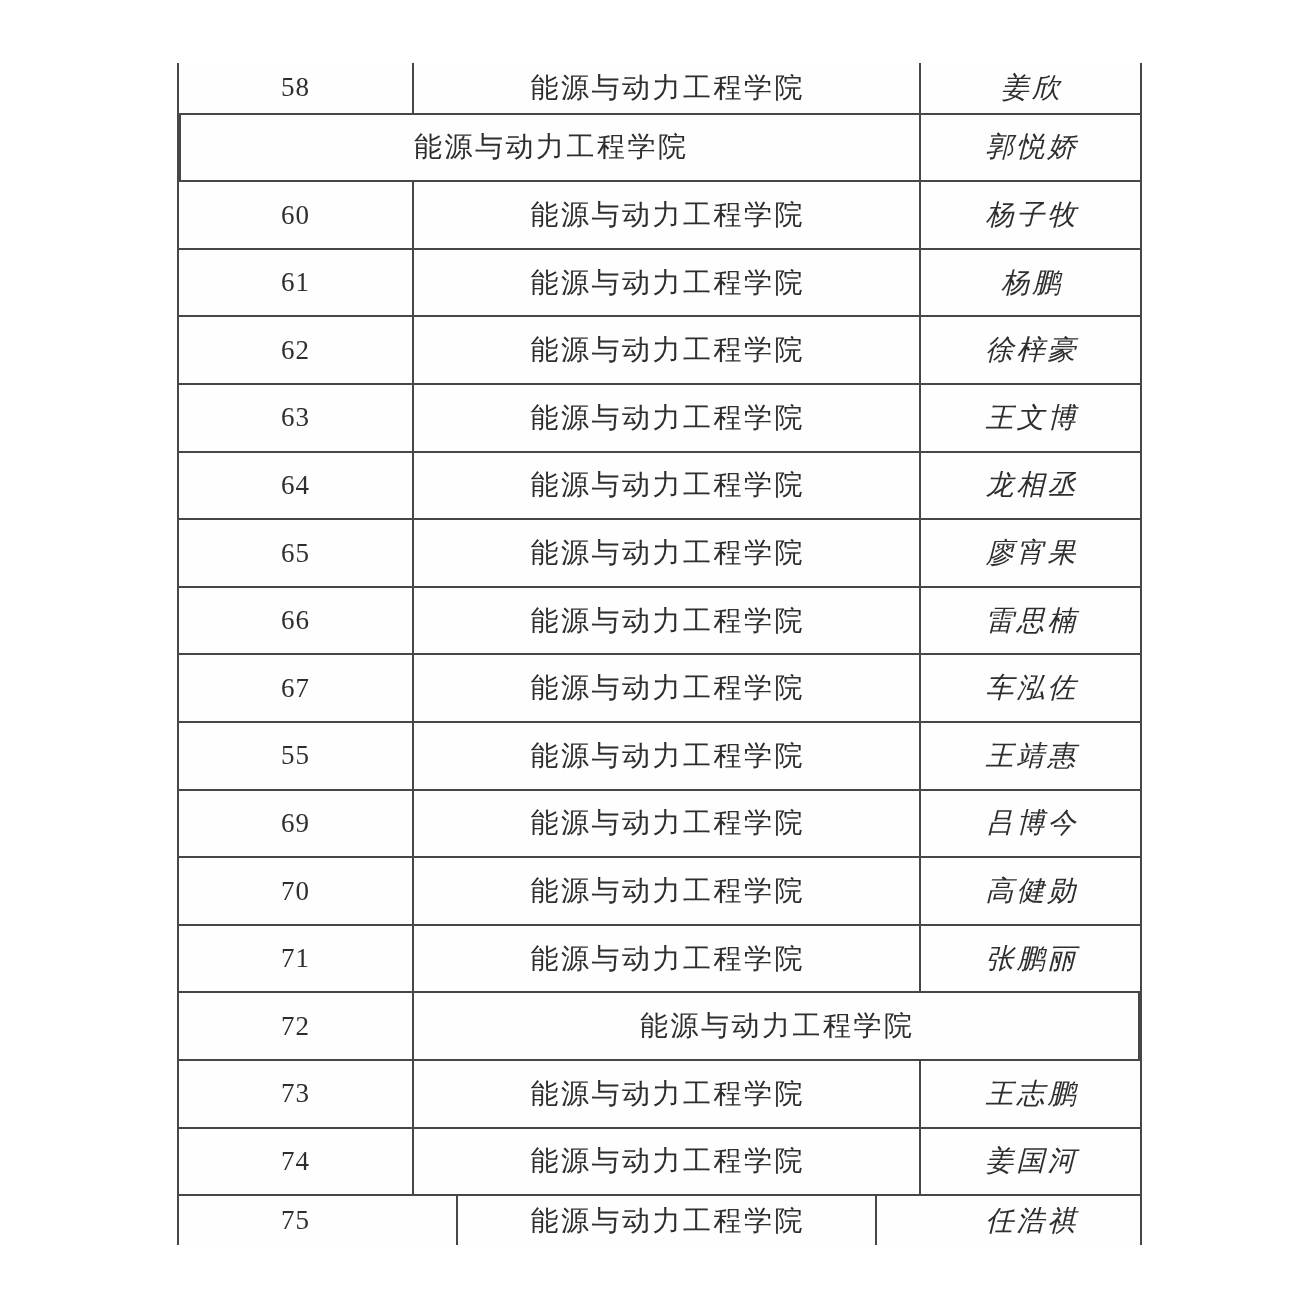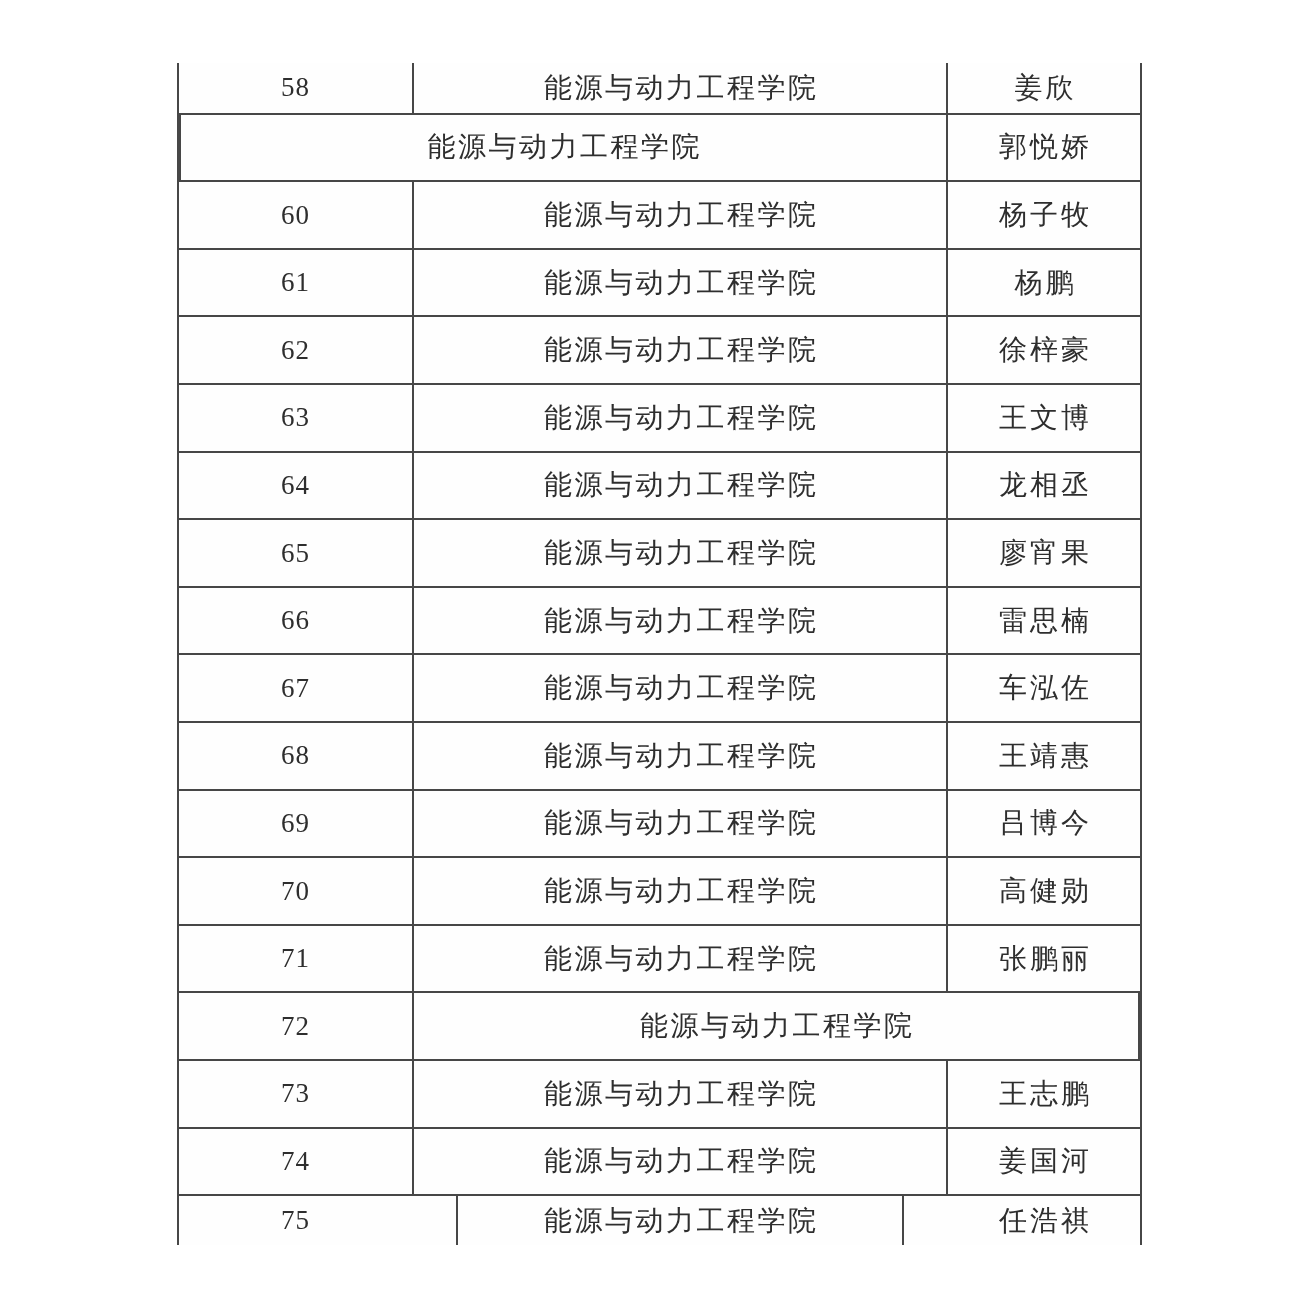--- a/index.html
+++ b/index.html
@@ -54,24 +54,25 @@
   }
   .c-college{
     flex:1;
     border-left:2px solid var(--border);
     border-right:2px solid var(--border);
     font-size:28px;
     letter-spacing:2.5px;
     text-indent:2.5px;
   }
   .c-name{
-    width:192px;
+    width:219px;
     font-size:28px;
     letter-spacing:3px;
     text-indent:3px;
+    font-style:italic;
   }
 </style>
 </head>
 <body>
 
 <div class="page">
   <div class="roster-table">
 
     <div class="row first">
       <div class="cell c-no">58</div>
@@ -126,21 +127,21 @@
       <div class="cell c-name">雷思楠</div>
     </div>
 
     <div class="row">
       <div class="cell c-no">67</div>
       <div class="cell c-college">能源与动力工程学院</div>
       <div class="cell c-name">车泓佐</div>
     </div>
 
     <div class="row">
-      <div class="cell c-no">68</div>
+      <div class="cell c-no">55</div>
       <div class="cell c-college">能源与动力工程学院</div>
       <div class="cell c-name">王靖惠</div>
     </div>
 
     <div class="row">
       <div class="cell c-no">69</div>
       <div class="cell c-college">能源与动力工程学院</div>
       <div class="cell c-name">吕博今</div>
     </div>
 

